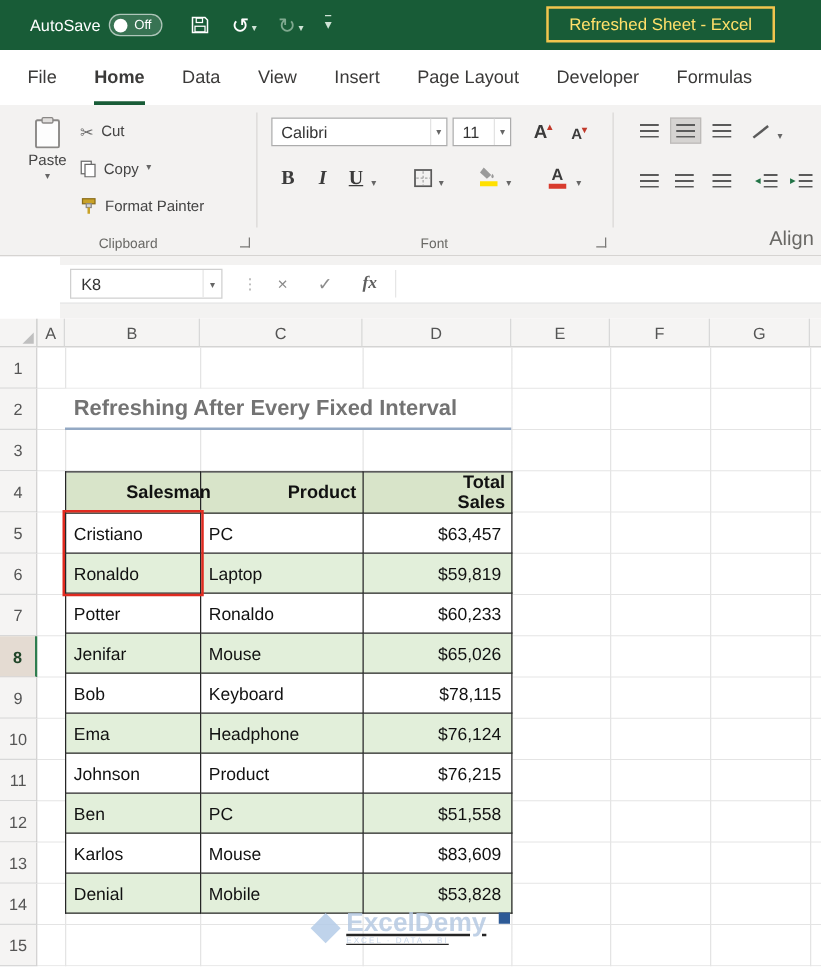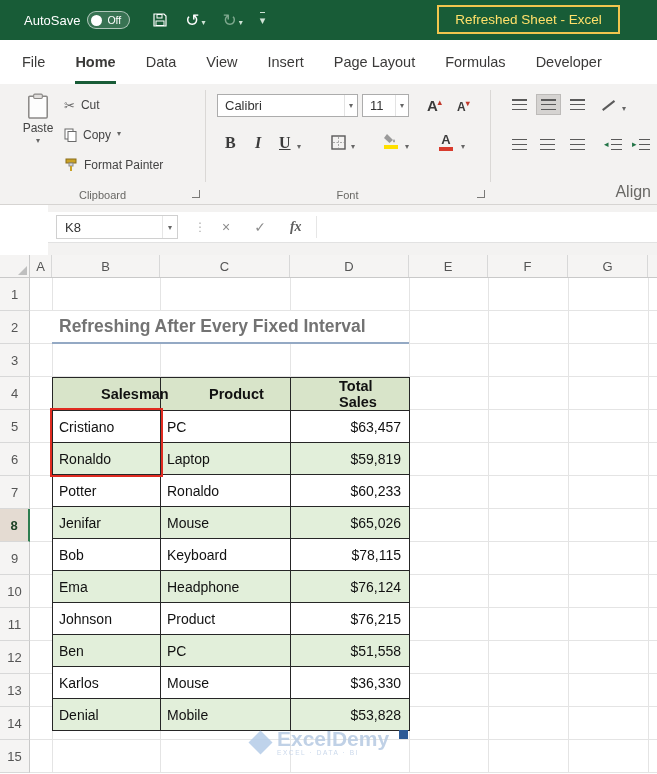--- a/index.html
+++ b/index.html
@@ -91,28 +91,28 @@
       linear-gradient(#E4E4E4,#E4E4E4),
       linear-gradient(#E4E4E4,#E4E4E4),
       linear-gradient(#E4E4E4,#E4E4E4),
       repeating-linear-gradient(to bottom,#FFFFFF 0,#FFFFFF 32px,#E4E4E4 32px,#E4E4E4 33px);
     background-repeat:no-repeat,no-repeat,no-repeat,no-repeat,no-repeat,no-repeat,no-repeat,repeat;
     background-size:1px 100%,1px 100%,1px 100%,1px 100%,1px 100%,1px 100%,1px 100%,100% 33px;
     background-position:22px 0,130px 0,260px 0,379px 0,458px 0,538px 0,618px 0,0 0;}
   .sheet-title{position:absolute;left:22px;top:33px;width:357px;height:33px;background:#fff;border-bottom:2px solid #94A9C4;display:flex;align-items:center;padding-left:7px;font-size:17.5px;font-weight:700;color:#737373;}
   .sales-table{position:absolute;left:22px;top:99px;border-collapse:collapse;table-layout:fixed;width:357px;background:#fff;}
   .sales-table th,.sales-table td{border:1px solid #262626;height:32px;font-size:14px;padding:0 5px;color:#111;}
-  .sales-table th{background:#D8E4C9;font-weight:700;font-size:14.5px;text-align:left;padding-left:48px;}
+  .sales-table th{background:#D8E4C9;font-weight:700;font-size:14.5px;text-align:right;padding-left:48px;}
   .sales-table tbody tr:nth-child(even) td{background:#E2EFDA;}
   .sales-table td:nth-child(1),.sales-table td:nth-child(2){text-align:left;padding-left:6px;}
   .sales-table td:nth-child(3){text-align:right;padding-right:8px;}
   .redbox{position:absolute;left:20px;top:130px;width:113px;height:69px;border:2px solid #E02B20;pointer-events:none;}
   .watermark{position:absolute;left:222px;top:450px;display:flex;align-items:center;gap:8px;opacity:.85;pointer-events:none;}
   .wm-diamond{width:17px;height:17px;background:#B4CCE8;transform:rotate(45deg);display:inline-block;}
-  .wm-text{display:flex;flex-direction:column;line-height:1.05;}
+  .wm-text{display:flex;flex-direction:column;line-height:1.05;text-decoration:underline;}
   .wm-name{font-size:21px;font-weight:700;color:#B6C9E2;}
   .wm-tag{font-size:6.5px;letter-spacing:1.6px;color:#C2D2E8;}
   .fillsq{position:absolute;left:369px;top:452px;width:9px;height:9px;background:#2D5A96;}
 </style>
 </head>
 <body>
 
 <div class="app">
 
   <div class="titlebar">
@@ -146,22 +146,22 @@
     <div class="wintitle">Refreshed Sheet - Excel</div>
   </div>
 
   <div class="menubar">
     <span class="menu-item">File</span>
     <span class="menu-item active">Home</span>
     <span class="menu-item">Data</span>
     <span class="menu-item">View</span>
     <span class="menu-item">Insert</span>
     <span class="menu-item">Page Layout</span>
+    <span class="menu-item">Developer</span>
     <span class="menu-item">Formulas</span>
-    <span class="menu-item">Developer</span>
   </div>
 
   <div class="ribbon">
 
     <div class="grp grp-clipboard">
       <div class="paste">
         <svg width="22" height="26" viewBox="0 0 20 24">
             <rect x="1.5" y="3" width="17" height="20" rx="1" fill="#FDFDFD" stroke="#8A8886" stroke-width="1.4"></rect>
             <rect x="6" y="1" width="8" height="4" rx="1" fill="#E1DFDD" stroke="#8A8886" stroke-width="1"></rect>
           </svg>
@@ -379,21 +379,21 @@
             <td>$76,215</td>
           </tr>
           <tr>
             <td>Ben</td>
             <td>PC</td>
             <td>$51,558</td>
           </tr>
           <tr>
             <td>Karlos</td>
             <td>Mouse</td>
-            <td>$36,330</td>
+            <td>$83,609</td>
           </tr>
           <tr>
             <td>Denial</td>
             <td>Mobile</td>
             <td>$53,828</td>
           </tr>
         </tbody>
       </table>
 
       <div class="redbox"></div>

